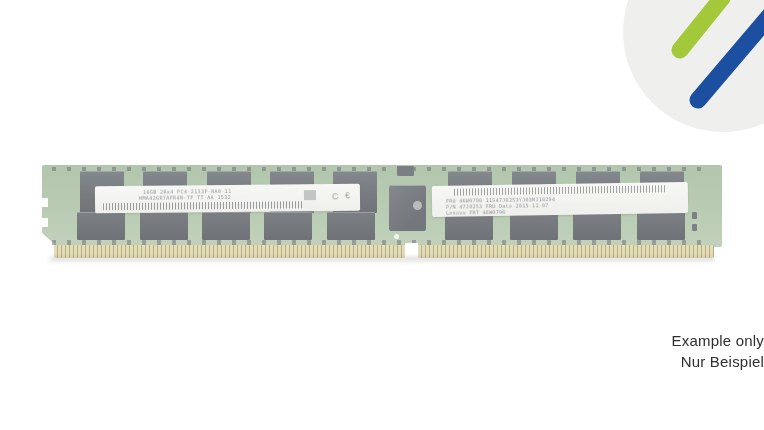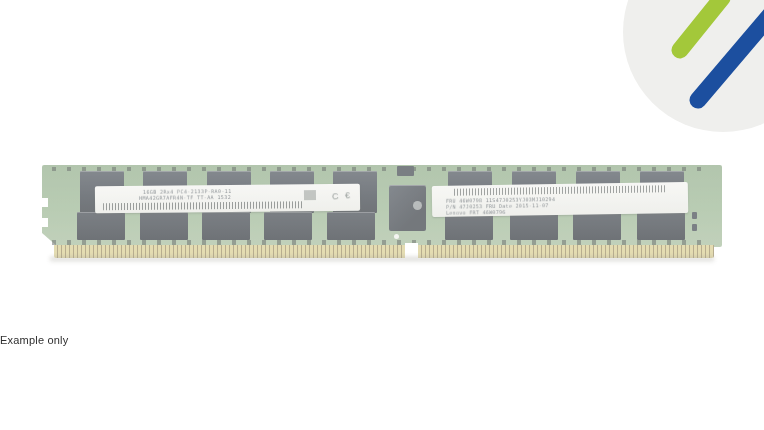--- a/index.html
+++ b/index.html
@@ -65,22 +65,22 @@
     left:12px;top:81px;width:660px;height:13px;
     background:repeating-linear-gradient(90deg, var(--pins) 0 3px, #8d7c4c 3px 4px);
     border-radius:0 0 2px 2px;
   }
   .pin-notch{left:363px;top:79px;width:13px;height:18px;background:#ffffff;}
   .module-shadow{left:8px;top:93px;width:664px;height:6px;
     background:linear-gradient(180deg, rgba(95,92,78,.5), rgba(95,92,78,0));
     filter:blur(2px);}
   
   .caption{
-    position:absolute;left:0;top:330px;width:100%;text-align:left;
-    font-size:11px;line-height:21px;color:var(--caption);
+    position:absolute;left:0;top:330px;width:100%;text-align:right;
+    font-size:15px;line-height:21px;color:var(--caption);
     letter-spacing:.2px;
   }
 </style>
 </head>
 <body style="background: rgb(255, 255, 255);">
 
 <svg class="brand-logo" viewBox="0 0 164 140" xmlns="http://www.w3.org/2000/svg">
   <circle cx="123" cy="32" r="100" fill="#efefed"></circle>
   <line x1="80" y1="50" x2="122" y2="-2" stroke-width="17" stroke-linecap="round" stroke="#a3c83a"></line>
   <line x1="98" y1="100" x2="172" y2="13" stroke-width="17" stroke-linecap="round" stroke="#1c4f9f"></line>
@@ -136,13 +136,14 @@
   </div>
 
   <div class="smd-strip" style="top:76px;height:5px"></div>
   <div class="pins"></div>
   <div class="pin-notch"></div>
   <div class="module-shadow"></div>
 </div>
 
 <div class="caption">
   <div>Example only</div>
+  <div>Nur Beispiel</div>
 </div>
 
 </body></html>

